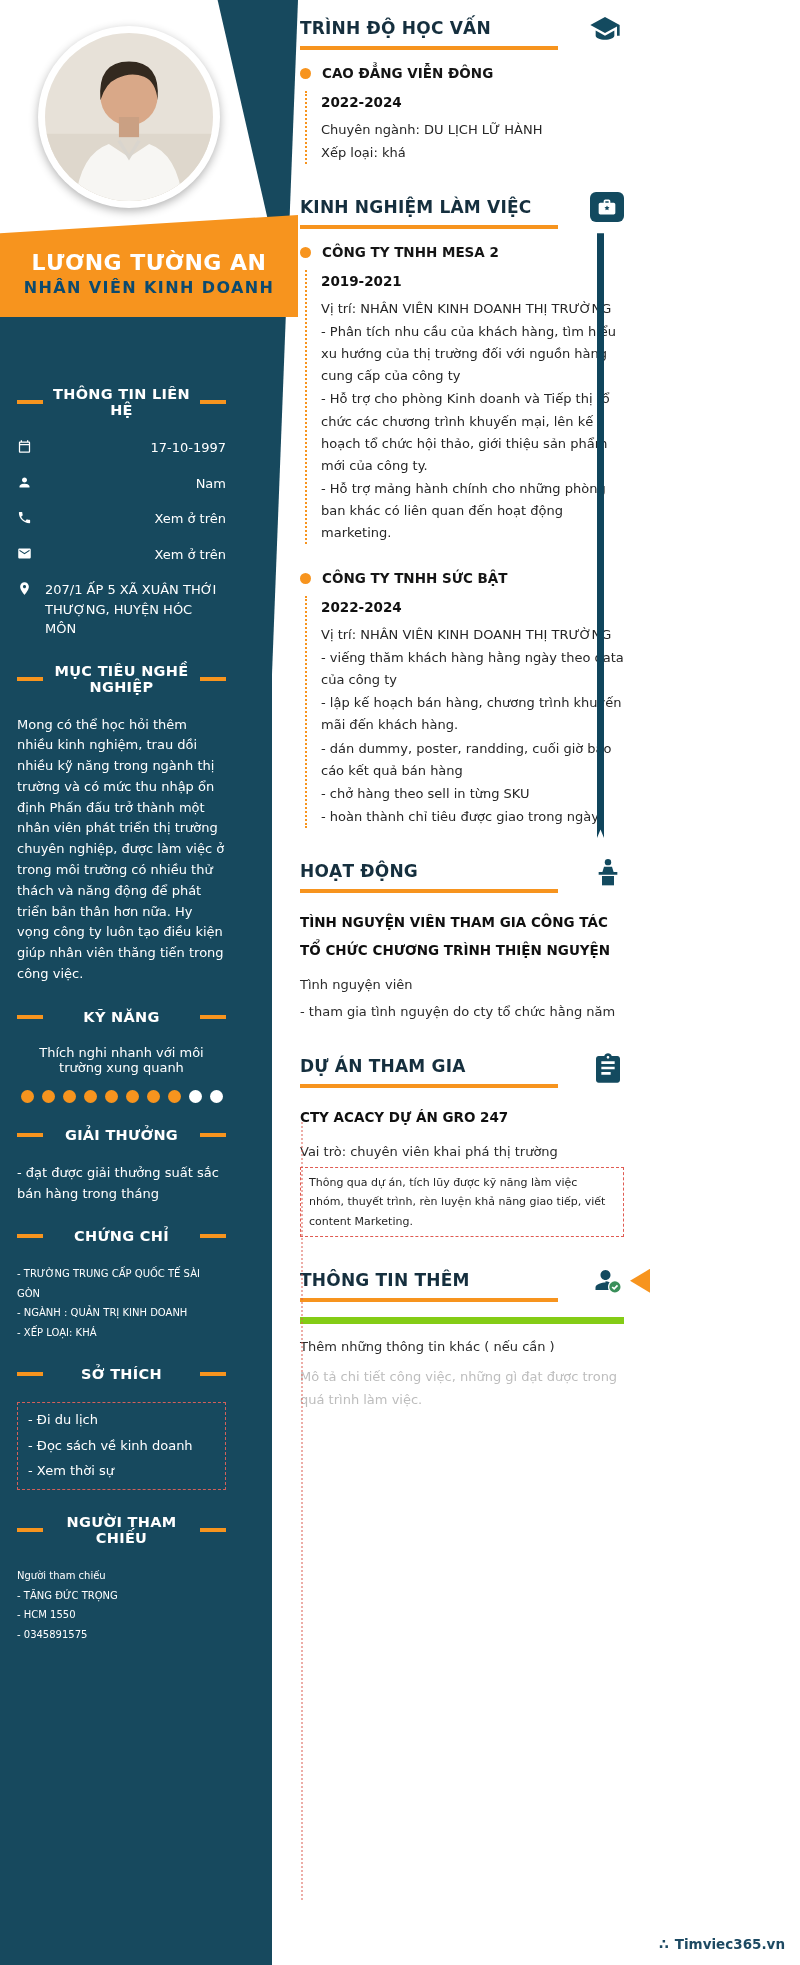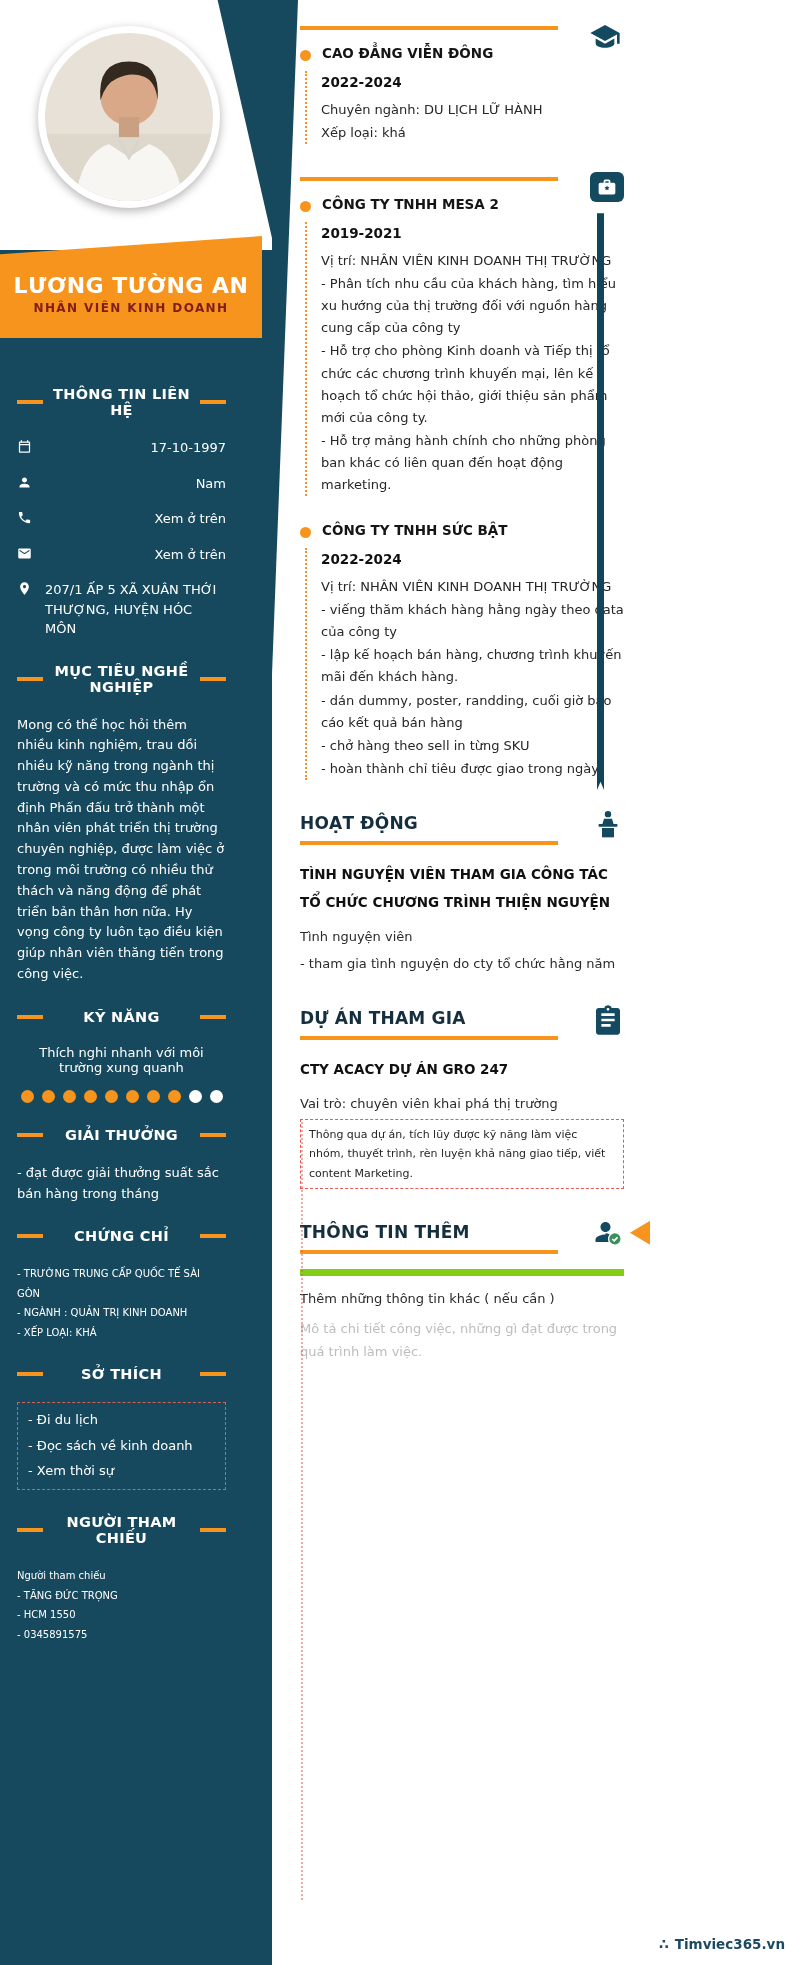--- a/index.html
+++ b/index.html
@@ -10,25 +10,25 @@
   
   .sidebar-base { position:absolute; left:0; top:0; width:272px; height:100%; background:#17495e; }
   .sidebar-sliver { position:absolute; left:271px; top:0; width:27px; height:700px; background:#17495e;
                     clip-path:polygon(0 0,100% 0,0 100%); }
   .photo-area { position:absolute; left:0; top:0; width:272px; height:250px; background:#fff;
                 clip-path:polygon(0 0,80% 0,101% 100%,0 100%); }
   .photo-ring { position:absolute; left:38px; top:26px; width:182px; height:182px; border-radius:50%;
                 background:#fff; box-shadow:0 3px 10px rgba(0,0,0,.3); display:flex; align-items:center; justify-content:center; }
   .photo-ring svg { width:168px; height:168px; border-radius:50%; }
 
-  .name-banner { position:absolute; left:0; top:236px; width:262px; height:102px; background:#F7941E;
+  .name-banner { position:absolute; left:0; top:215px; width:298px; height:102px; background:#F7941E;
                  clip-path:polygon(0 18%,100% 0,100% 100%,0 100%);
                  display:flex; flex-direction:column; align-items:center; justify-content:center; padding-top:14px; }
   .name-banner h1 { color:#fff; font-size:22px; letter-spacing:.5px; font-weight:bold; }
-  .name-banner .sub { margin-top:3px; color:#7f1d1d; font-size:12px; font-weight:bold; letter-spacing:1.4px; }
+  .name-banner .sub { margin-top:3px; color:#0c4a6e; font-size:16px; font-weight:bold; letter-spacing:1.4px; }
 
   .sidebar-content { position:absolute; left:0; top:330px; width:243px; padding:0 17px; color:#fff; }
   .side-heading { display:flex; align-items:center; margin-top:24px; margin-bottom:20px; }
   .side-heading:first-child { margin-top:56px; }
   .side-heading .bar { width:26px; height:4px; background:#F7941E; flex:0 0 auto; }
   .side-heading .t { flex:1; text-align:center; font-weight:bold; font-size:14.5px; letter-spacing:.3px; }
 
   .contact-item { display:flex; align-items:flex-start; gap:13px; margin-bottom:16px; font-size:13px; line-height:1.5;justify-content:space-between; }
   .contact-item svg { flex:0 0 auto; width:15px; height:15px; fill:#fff; margin-top:1px; }
 
@@ -47,21 +47,21 @@
   .m-section { position:relative; margin-bottom:33px; }
   .m-header { position:relative; margin-bottom:15px; }
   .m-title { font-size:17px; font-weight:bold; color:#152f3e; letter-spacing:.2px; }
   .m-underline { width:258px; height:4px; background:#F7941E; margin-top:8px; }
   .m-icon { position:absolute; right:0; top:-5px; }
   .icon-badge { width:34px; height:30px; background:#134a5f; border-radius:6px;
                 display:flex; align-items:center; justify-content:center; }
   .orange-flag { position:absolute; right:-26px; top:4px; width:20px; height:24px; background:#F7941E;
                  clip-path:polygon(100% 0,100% 100%,0 50%); }
 
-  .bullet-line { display:flex; align-items:flex-end; gap:11px; margin:4px 0 10px; }
+  .bullet-line { display:flex; align-items:center; gap:11px; margin:4px 0 10px; }
   .bullet { width:11px; height:11px; border-radius:50%; background:#F7941E; flex:0 0 auto; }
   .org { font-weight:bold; font-size:13.5px; color:#151515; }
 
   .block { border-left:2px dotted #F7941E; margin-left:5px; padding-left:14px; font-size:13px; color:#262626; line-height:1.7; }
   .period { font-weight:bold; font-size:13.5px; color:#101010; margin-bottom:5px; }
   .detail-line { margin-bottom:1px; }
   .job { margin-bottom:26px; }
   .job:last-child { margin-bottom:0; }
 
   .exp-ribbon { position:absolute; right:20px; top:36px; height:calc(100% - 26px); width:7px; background:#10455c;
@@ -215,40 +215,42 @@
         <div>- 0345891575</div>
       </div>
 
     </div>
   </aside>
 
   <main class="main">
 
     <section class="m-section">
       <div class="m-header">
+        <div class="m-title">TRÌNH ĐỘ HỌC VẤN</div>
         <div class="m-underline"></div>
         <div class="m-icon">
           <svg class="glyph-teal" width="38" height="32" viewBox="0 0 24 24">
               <path d="M12 3L1 9l11 6 9-4.9V17h2V9L12 3zM5 13.2V17c0 1.7 3.1 3 7 3s7-1.3 7-3v-3.8l-7 3.8-7-3.8z"></path>
             </svg>
         </div>
       </div>
       <div class="bullet-line">
         <span class="bullet"></span>
         <span class="org">CAO ĐẲNG VIỄN ĐÔNG</span>
       </div>
       <div class="block">
         <div class="period">2022-2024</div>
         <div class="detail-line">Chuyên ngành: DU LỊCH LỮ HÀNH</div>
         <div class="detail-line">Xếp loại: khá</div>
       </div>
     </section>
 
     <section class="m-section">
       <div class="m-header">
+        <div class="m-title">KINH NGHIỆM LÀM VIỆC</div>
         <div class="m-underline"></div>
         <div class="m-icon">
           <div class="icon-badge">
             <svg width="20" height="20" viewBox="0 0 24 24" fill="#ffffff">
                 <path d="M20 7h-4V5c0-1.1-.9-2-2-2h-4c-1.1 0-2 .9-2 2v2H4c-1.1 0-2 .9-2 2v10c0 1.1.9 2 2 2h16c1.1 0 2-.9 2-2V9c0-1.1-.9-2-2-2zM10 5h4v2h-4V5z"></path>
                 <path fill="#134a5f" d="M12 10.2l.95 1.9 2.1.3-1.5 1.5.35 2.1-1.9-1-1.9 1 .35-2.1-1.5-1.5 2.1-.3z"></path>
               </svg>
           </div>
         </div>
       </div>

